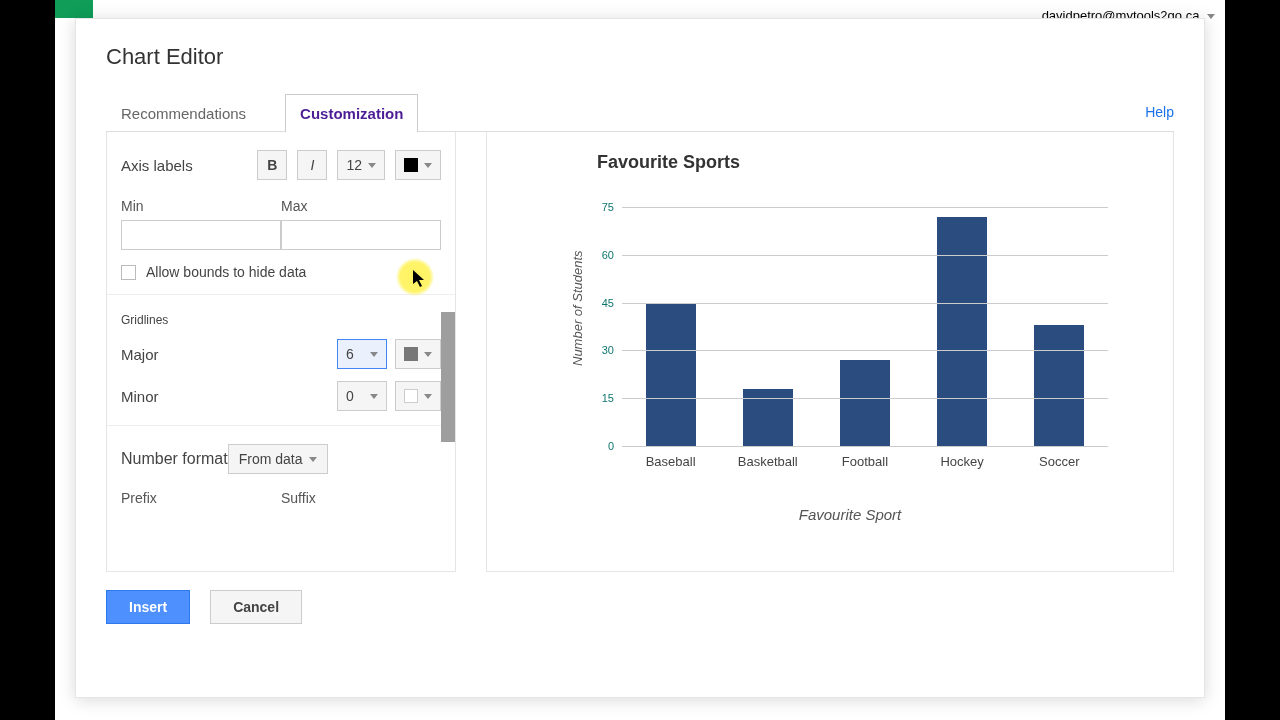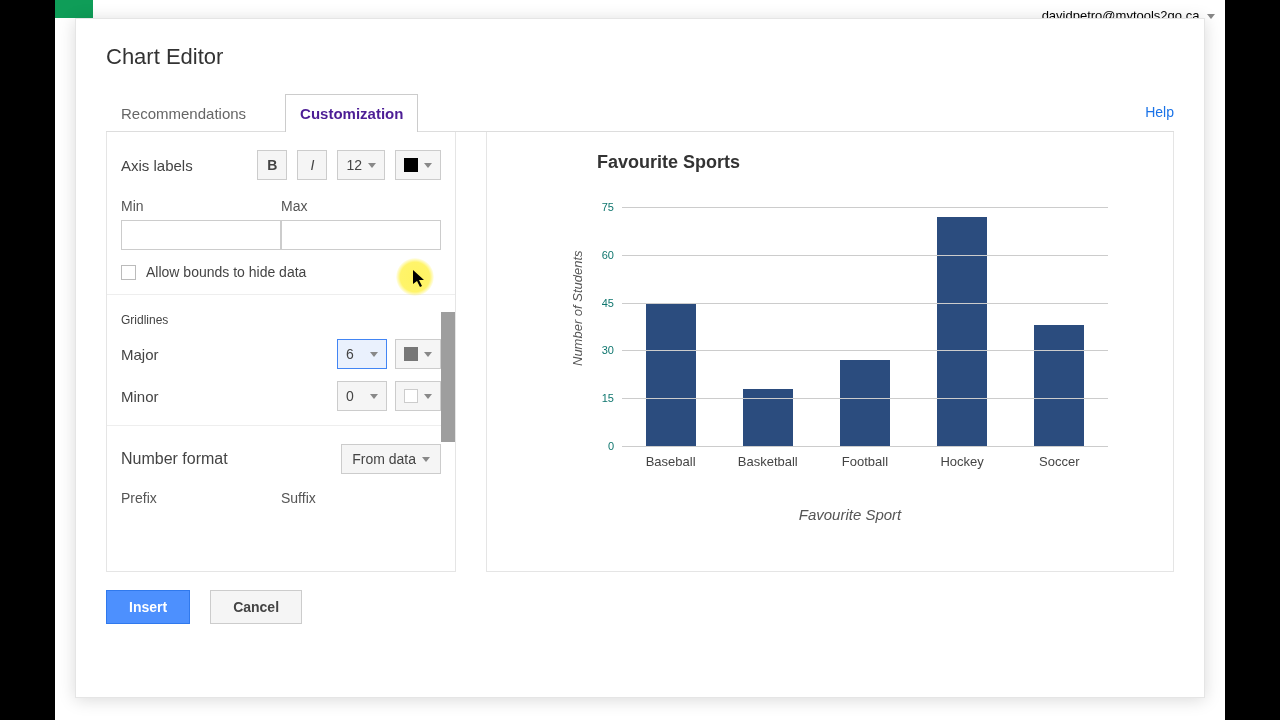--- a/index.html
+++ b/index.html
@@ -93,21 +93,21 @@
   }
   .minmax { display:flex; margin-top:18px; }
   .minmax .col { flex:1; }
   .minmax .ilbl { font-size:14px; color:#555; margin-bottom:6px; display:block; }
   .cb-row { display:flex; align-items:center; gap:10px; margin-top:14px; }
   .cb {
     width:15px; height:15px; border:1px solid #bbb; background:#fff;
   }
   .grid-row { display:flex; align-items:center; justify-content:space-between; margin-top:12px;}
   .grid-right { display:flex; gap:8px; }
-  .numfmt-row { display:flex; align-items:center; justify-content:space-between; }
+  .numfmt-row { display:flex; align-items:center; justify-content:flex-start; }
   .buttons-row { display:flex; gap:20px; margin-top:18px; }
   .btn {
     height:34px; padding:0 22px; font-size:14px; font-weight:bold;
     border:1px solid #ccc; background:#f5f5f5; color:#444; cursor:pointer;
     display:flex; align-items:center;
   }
   .btn.primary { background:#4d90fe; border-color:#3079ed; color:#fff; }
   .chart-col {
     flex:1; border:1px solid #e5e5e5; border-top:none; position:relative;
     padding:20px 30px 10px 30px;

